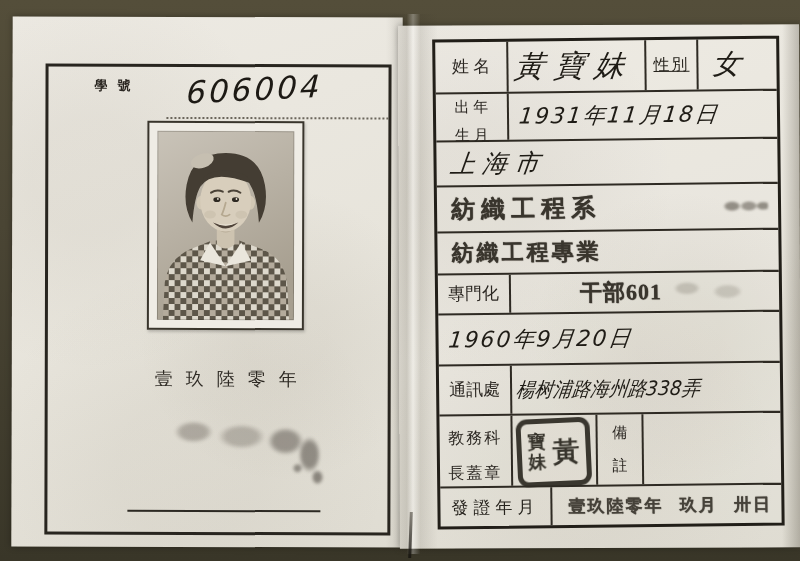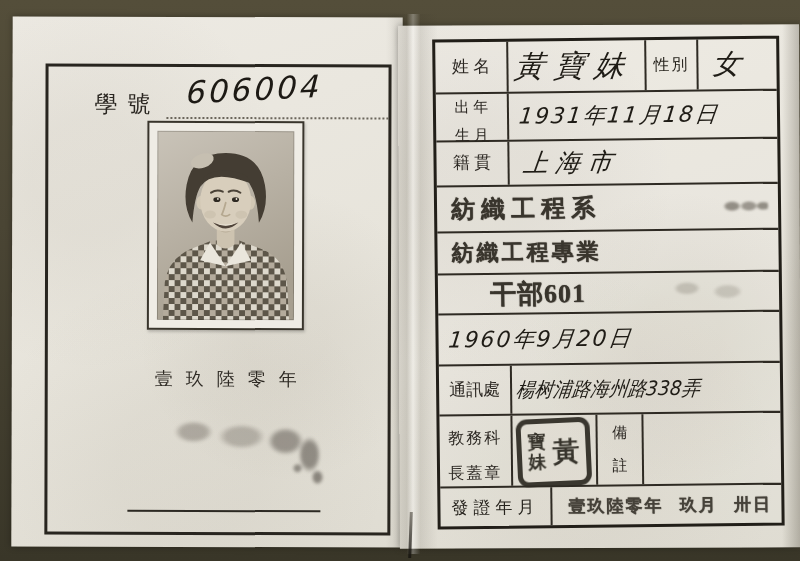--- a/index.html
+++ b/index.html
@@ -34,21 +34,21 @@
     transform:rotate(2deg);
   }
 
   
   #left-frame{
     position:absolute;left:33px;top:47px;width:340px;height:465px;
     border:3px solid #28251f;z-index:3;
   }
   #student-no{position:absolute;left:46px;top:8px;width:270px;height:48px;}
   #student-no .lbl{
-    position:absolute;left:0;top:14px;font-size:23px;letter-spacing:10px;color:#2b2722;
+    position:absolute;left:0;top:2px;font-size:13px;letter-spacing:10px;color:#2b2722;font-weight:bold;
   }
   #student-no .dotline{
     position:absolute;left:72px;top:42px;width:222px;border-bottom:2px dotted #6b665c;
   }
   #student-no .val{
     position:absolute;left:92px;top:-4px;font-size:31px;
     font-family:"DejaVu Sans","Liberation Sans",sans-serif;font-style:italic;
     letter-spacing:3px;color:#1d1a15;transform:rotate(-3deg) skewX(-6deg);
   }
   #photo-frame{
@@ -98,42 +98,42 @@
   .stamp{
     font-weight:bold;color:#39352d;
     text-shadow:0 0 1px rgba(57,53,45,0.8), 0.5px 0.5px 0 rgba(57,53,45,0.35);
   }
   .ghost{position:absolute;filter:blur(1.2px);}
 
   #r-name{height:50px;}
   #r-name .name-val{flex:0 0 138px;border-right:2px solid #2e2a23;box-sizing:border-box;}
   #r-name .name-val span{font-size:30px;letter-spacing:10px;margin-left:6px;white-space:nowrap;}
   #r-name .sex-lbl{width:52px;flex:0 0 52px;border-right:2px solid #2e2a23;box-sizing:border-box;
-    display:flex;align-items:center;justify-content:center;font-size:16px;letter-spacing:2px;}
+    display:flex;align-items:center;justify-content:center;font-size:16px;letter-spacing:2px;text-decoration:underline;}
   #r-name .sex-val span{font-size:28px;margin-left:14px;}
 
   #r-birth{height:46px;}
   #r-birth .lblcell,#r-enroll .lblcell{font-size:15px;}
   #r-birth .valcell span,#r-enroll .valcell span{font-size:22px;margin-left:10px;letter-spacing:2px;white-space:nowrap;}
 
   #r-origin{height:43px;}
   #r-origin .valcell span{font-size:25px;margin-left:14px;letter-spacing:7px;}
 
   #r-dept{height:44px;}
   #r-dept .valcell span{font-size:24px;margin-left:14px;letter-spacing:6px;white-space:nowrap;}
   #r-dept .ghost{right:10px;top:14px;width:48px;height:16px;
     background:radial-gradient(ellipse 12px 7px at 25% 50%, rgba(60,54,44,0.5) 0 50%, transparent 75%),
                radial-gradient(ellipse 12px 7px at 60% 50%, rgba(60,54,44,0.45) 0 50%, transparent 75%),
                radial-gradient(ellipse 10px 6px at 90% 50%, rgba(60,54,44,0.5) 0 50%, transparent 75%);}
 
   #r-major{height:40px;}
   #r-major .valcell span{font-size:22px;margin-left:14px;letter-spacing:3px;white-space:nowrap;}
 
   #r-spec{height:38px;}
-  #r-spec .valcell span{font-size:26px;margin-left:52px;letter-spacing:1px;}
+  #r-spec .valcell span{font-size:22px;margin-left:69px;letter-spacing:1px;}
   #r-spec .ghost{right:20px;top:6px;width:90px;height:24px;opacity:0.5;
     background:radial-gradient(ellipse 18px 9px at 20% 40%, rgba(70,63,50,0.4) 0 50%, transparent 75%),
                radial-gradient(ellipse 20px 10px at 65% 55%, rgba(70,63,50,0.35) 0 50%, transparent 75%);}
 
   #r-enroll{height:49px;}
 
   #r-addr{height:48px;}
   #r-addr .valcell{overflow:visible;}
   #r-addr .valcell span{font-size:20px;margin-left:4px;letter-spacing:0px;white-space:nowrap;transform:skewX(-7deg) scaleX(0.93);transform-origin:left center;}
 
@@ -251,40 +251,40 @@
         <div class="lblcell">
           <span class="l1">出 年</span>
           <span class="l2">生 月</span>
         </div>
         <div class="valcell">
           <span class="hand">1931年11月18日</span>
         </div>
       </div>
 
       <div class="row" id="r-origin">
-        <div class="lblcell">籍 貫</div>
         <div class="valcell">
           <span class="hand">上海市</span>
         </div>
       </div>
 
       <div class="row" id="r-dept">
         <div class="valcell">
           <span class="stamp">紡織工程系</span>
           <i class="ghost"></i>
         </div>
       </div>
 
       <div class="row" id="r-major">
         <div class="valcell">
           <span class="stamp">紡織工程專業</span>
         </div>
       </div>
 
       <div class="row" id="r-spec">
+        <div class="lblcell">專門化</div>
         <div class="valcell">
           <span class="stamp">干部601</span>
           <i class="ghost"></i>
         </div>
       </div>
 
       <div class="row" id="r-enroll">
         <div class="valcell">
           <span class="hand">1960年9月20日</span>
         </div>

